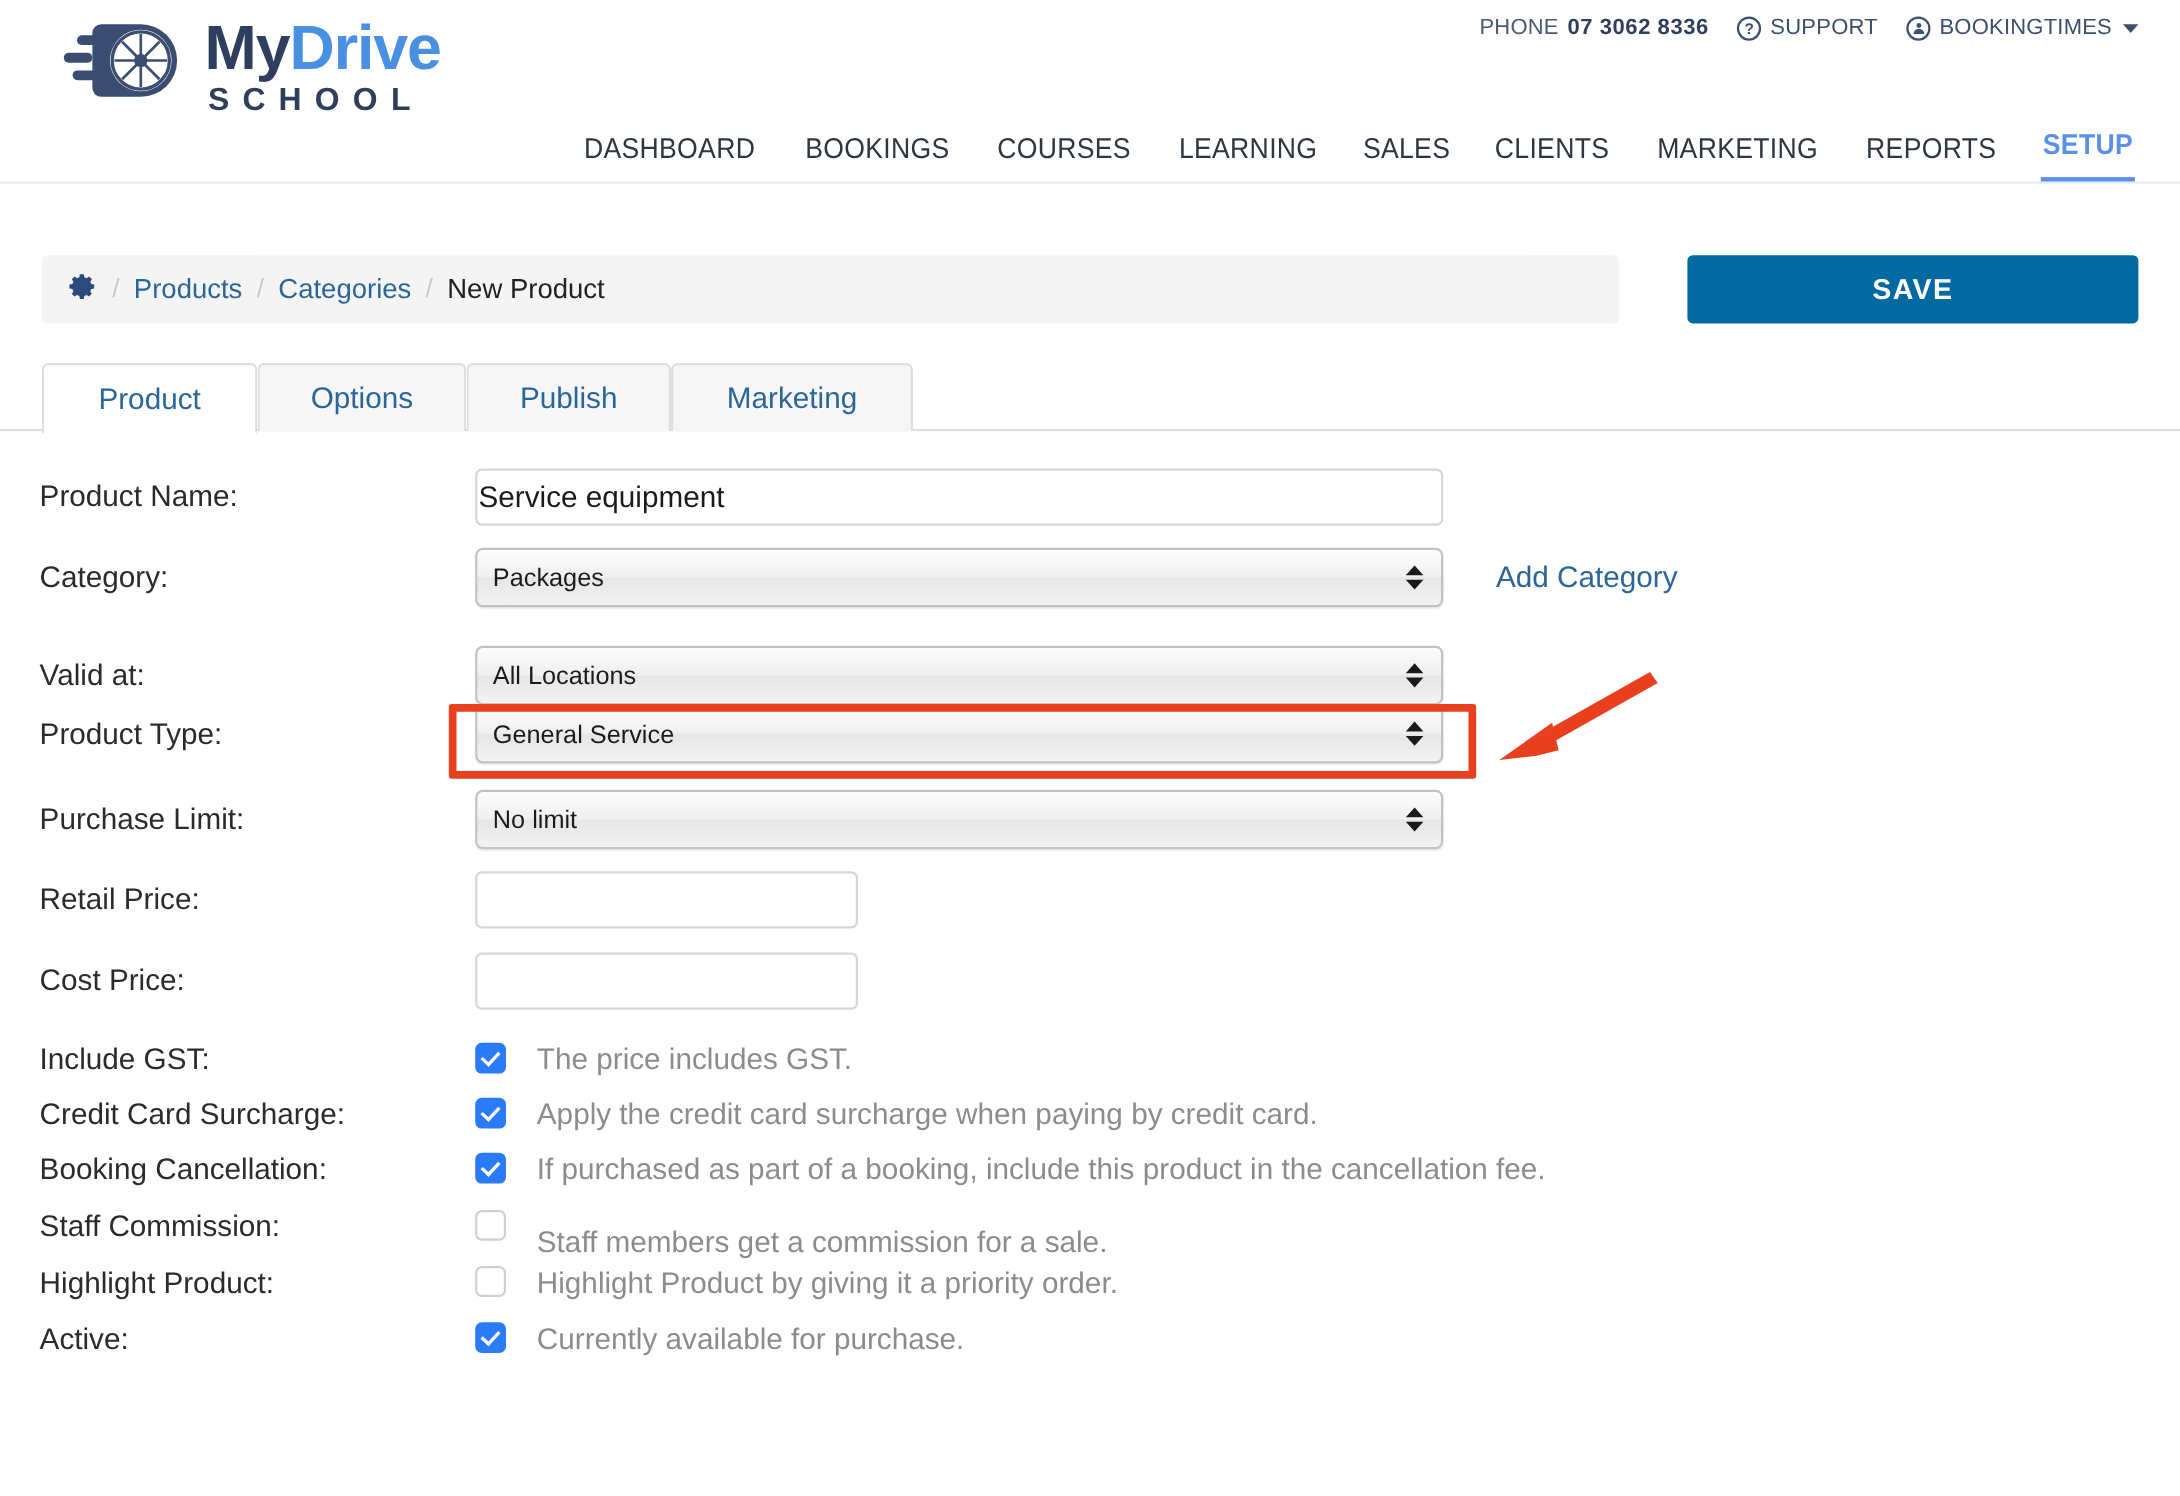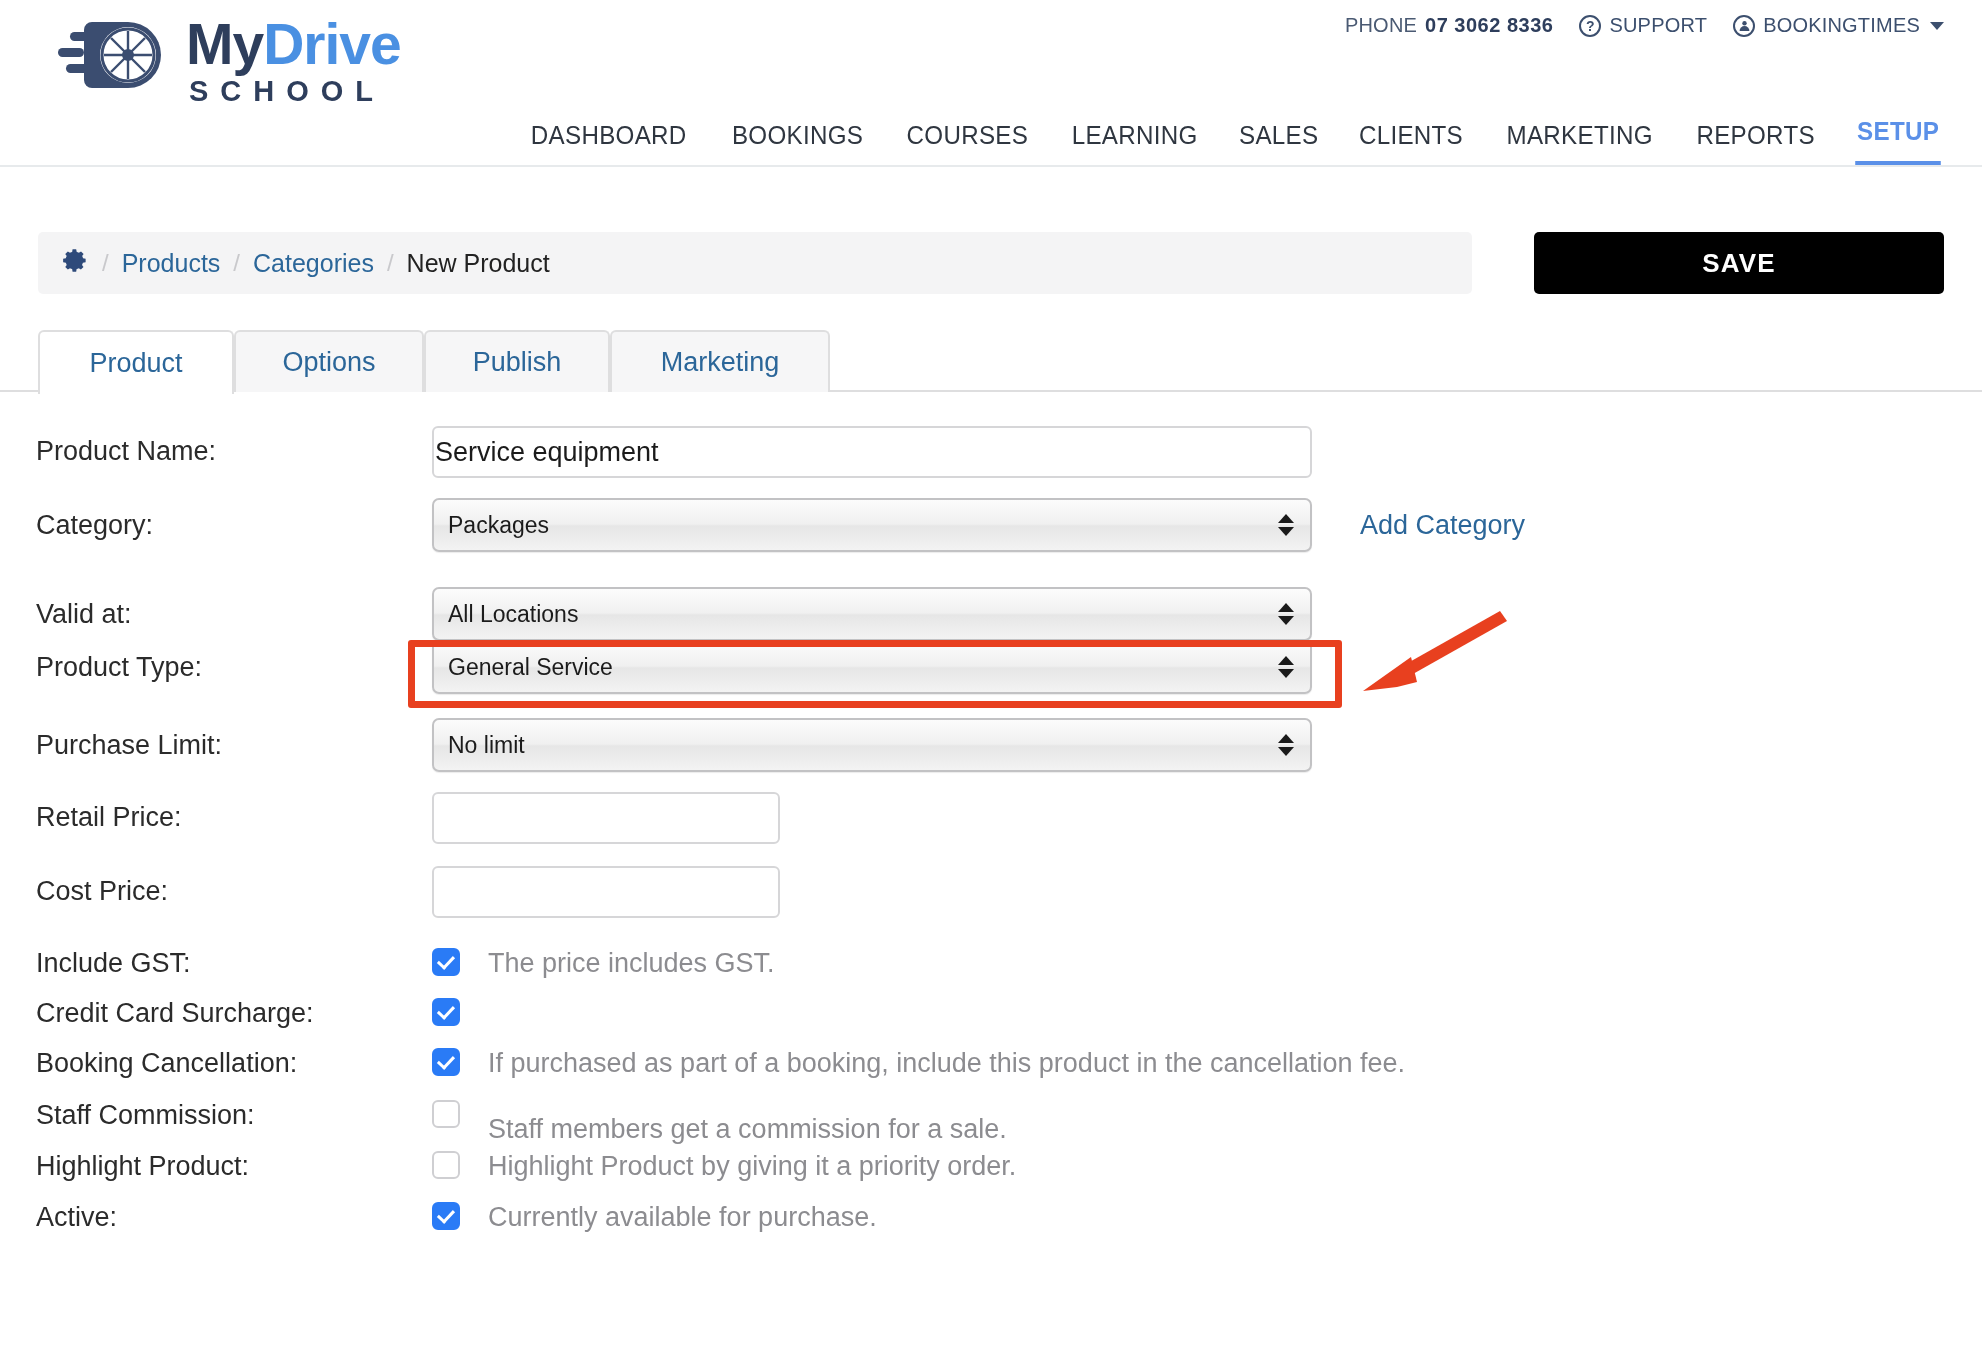--- a/index.html
+++ b/index.html
@@ -154,21 +154,21 @@
   }
   .crumb-sep { color: #c9c9cc; font-size: 24px; }
   .crumb-link { color: #2b6699; }
   .crumb-current { color: #222; }
 
   .save-button {
     position: absolute;
     right: 38px; top: 65px;
     width: 410px;
     height: 62px;
-    background: #000000;
+    background: #0369a1;
     color: #ffffff;
     border: none;
     border-radius: 5px;
     font-size: 26px;
     font-weight: bold;
     letter-spacing: 1.2px;
     font-family: inherit;
     cursor: pointer;
   }
 
@@ -498,20 +498,21 @@
 
   <div class="form-row" style="top:554px; height:36px;">
     <label class="field-label" style="top:2px;">Include GST:</label>
     <span class="chk checked" style="top:2px;"></span>
     <span class="chk-text" style="top:2px;">The price includes GST.</span>
   </div>
 
   <div class="form-row" style="top:604px; height:36px;">
     <label class="field-label" style="top:2px;">Credit Card Surcharge:</label>
     <span class="chk checked" style="top:2px;"></span>
+    <span class="chk-text" style="top:2px;">Apply the credit card surcharge when paying by credit card.</span>
   </div>
 
   <div class="form-row" style="top:654px; height:36px;">
     <label class="field-label" style="top:2px;">Booking Cancellation:</label>
     <span class="chk checked" style="top:2px;"></span>
     <span class="chk-text" style="top:2px;">If purchased as part of a booking, include this product in the cancellation fee.</span>
   </div>
 
   <div class="form-row" style="top:706px; height:36px;">
     <label class="field-label" style="top:2px;">Staff Commission:</label>

